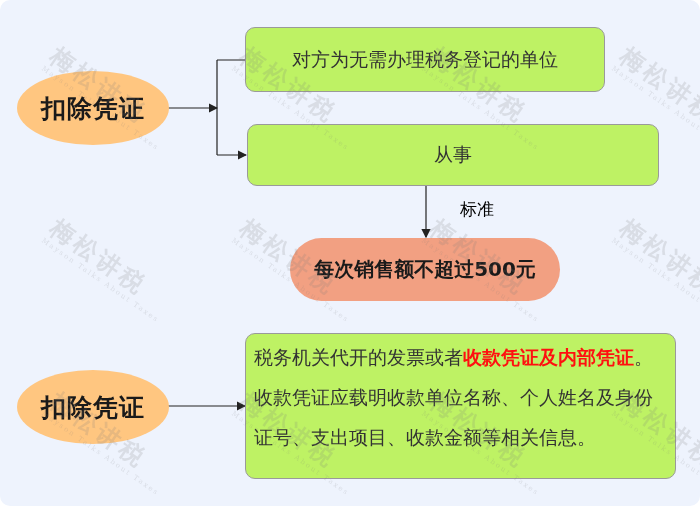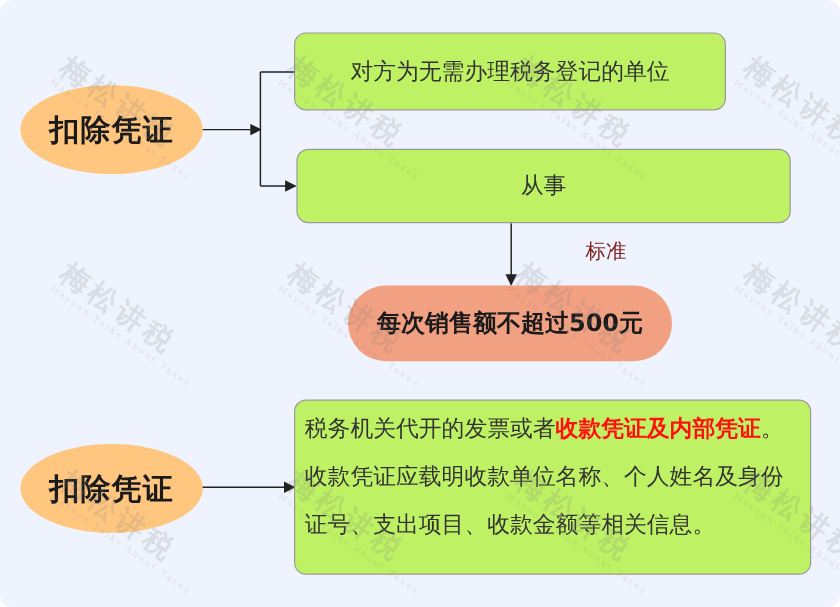--- a/index.html
+++ b/index.html
@@ -35,21 +35,21 @@
   .box.center { display: flex; align-items: center; justify-content: center; }
   .hl { color: #FF1010; font-weight: bold; }
   .pill {
     position: absolute;
     background: #F2A082;
     border-radius: 32px;
     display: flex; align-items: center; justify-content: center;
     font-weight: bold; font-size: 20px; color: #1a1a1a;
   }
   .label {
-    position: absolute; font-size: 17px; color: #7f1d1d; margin-left: 28px;
+    position: absolute; font-size: 17px; color: #000000;
   }
   .para {
     position: absolute; left: 8px; top: 3px; right: 8px;
     line-height: 40px; font-size: 19px; color: #333333;
   }
   svg.lines { position: absolute; left: 0; top: 0; }
   .wm {
     position: absolute;
     transform: rotate(35deg);
     transform-origin: left top;

